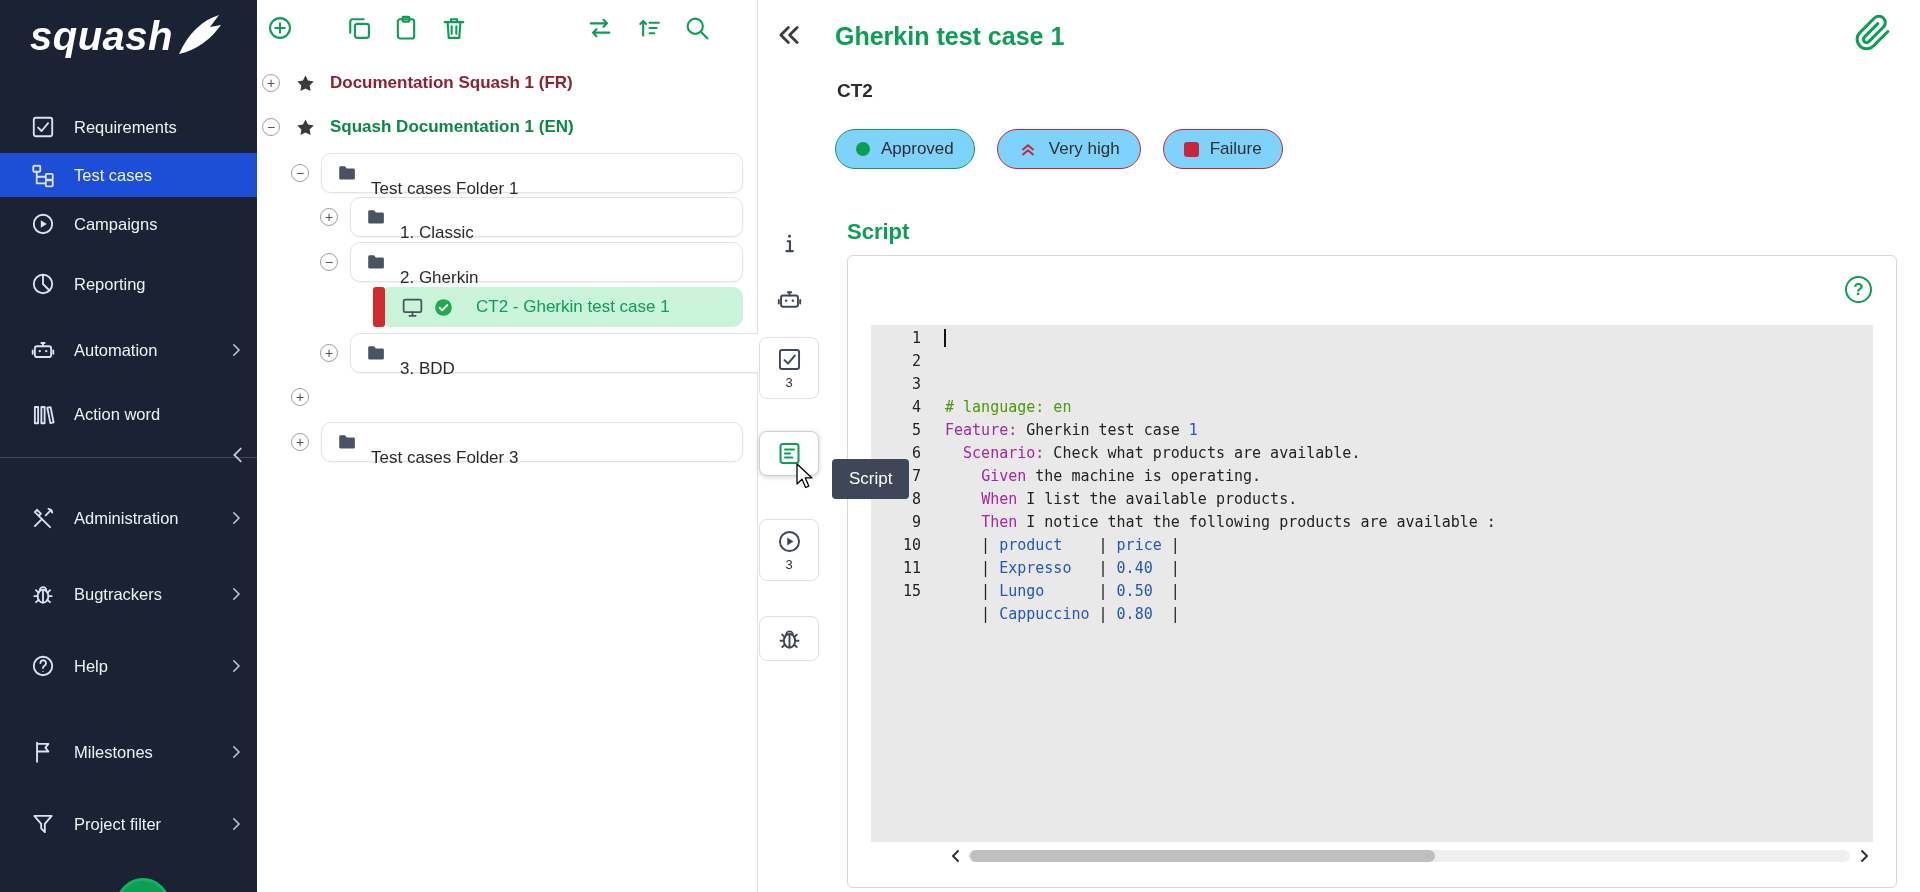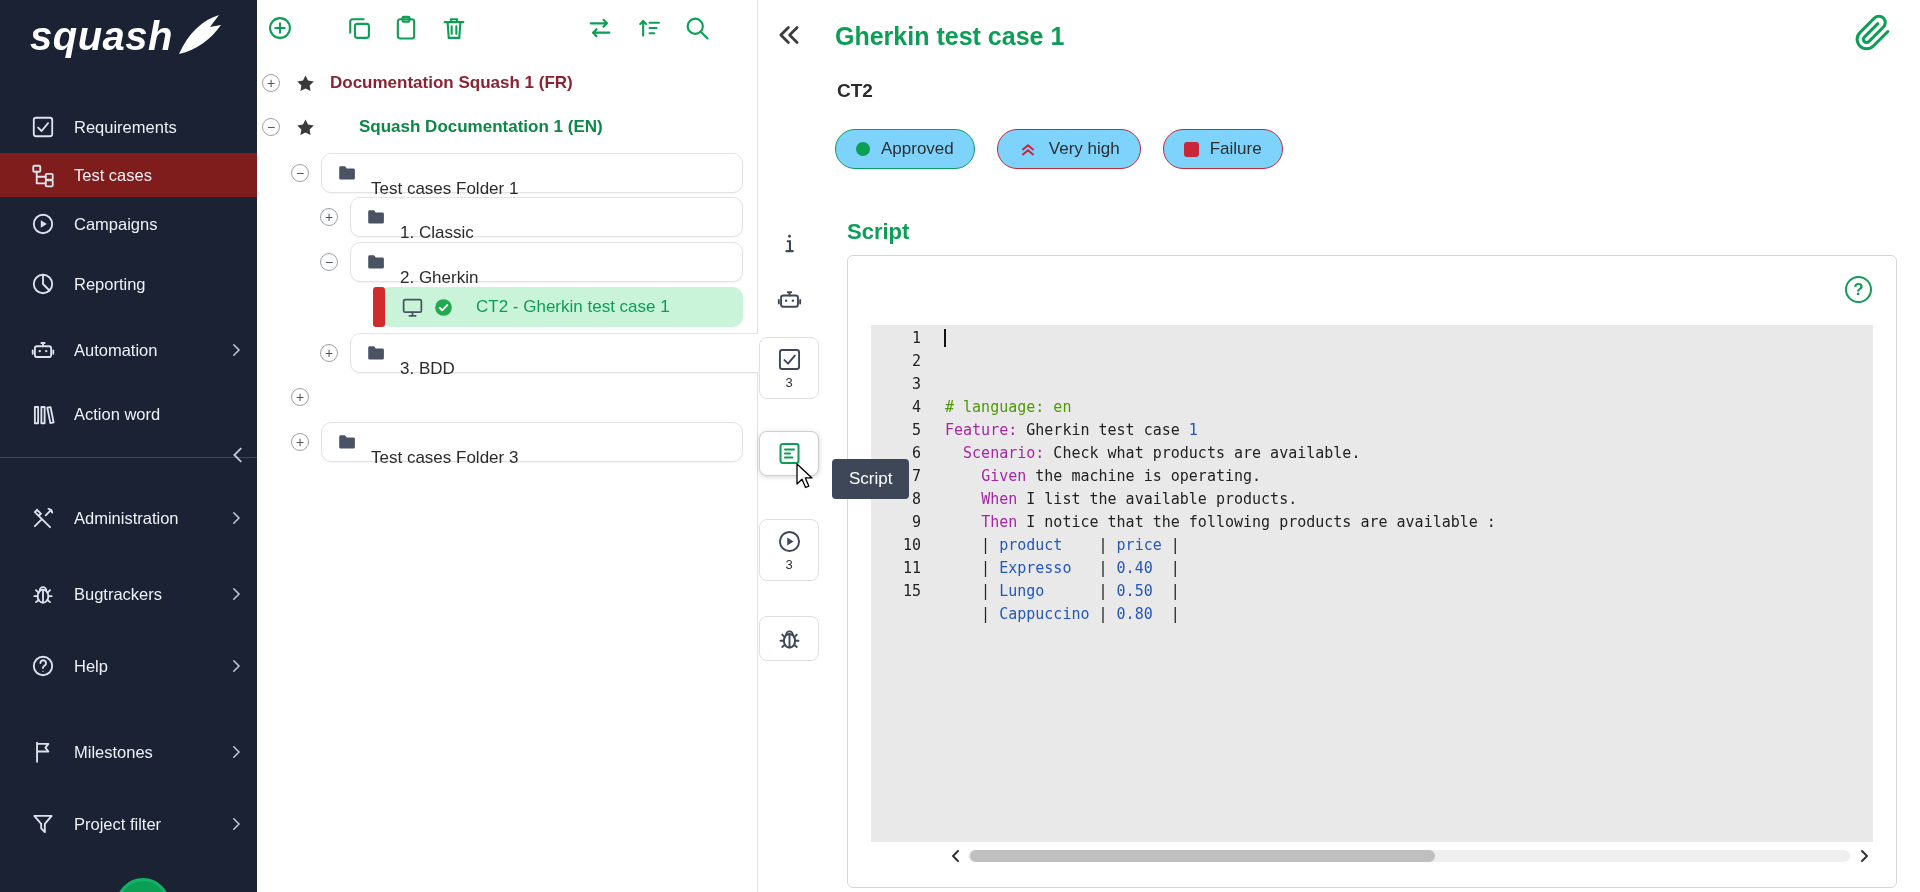--- a/index.html
+++ b/index.html
@@ -9,39 +9,39 @@
   svg { display:block; }
 
   
   .sidebar { position:absolute; top:0; left:0; bottom:0; width:257px; background:#1b2234; }
   .logo { position:absolute; top:12px; left:30px; display:flex; align-items:center; gap:4px; cursor:pointer; }
   .logo-text { font-style:italic; font-weight:700; font-size:40px; color:#fff; letter-spacing:.5px; }
   .nav-item { position:absolute; left:0; width:257px; height:44px; display:flex; align-items:center;
               padding-left:30px; gap:18px; cursor:pointer; }
   .nav-item .nicon { width:26px; height:26px; color:#dde3ee; flex:none; }
   .nav-label { font-size:16.5px; color:#eef1f6; white-space:nowrap; }
-  .nav-item.active { background:#7f1d1d; }
+  .nav-item.active { background:#1d4ed8; }
   .nav-chev { position:absolute; right:12px; width:18px; height:18px; color:#c2c9d6; }
   .side-divider { position:absolute; top:457px; left:0; width:257px; height:1px; background:rgba(255,255,255,.18); }
   .side-collapse { position:absolute; top:444px; right:8px; width:22px; height:22px; color:#c2c9d6; cursor:pointer; }
   .user-dot { position:absolute; left:116px; bottom:-40px; width:54px; height:54px; border-radius:50%;
               background:#0d9e56; border:3px solid #11b467; }
 
   
   .tree-panel { position:absolute; top:0; bottom:0; left:257px; width:501px; background:#fff;
                 border-right:1px solid #e2e2e2; }
   .tbtn { position:absolute; top:10px; width:36px; height:36px; color:#0d9e56; background:none; border:none;
           padding:4px; cursor:pointer; }
   .expander { position:absolute; width:18px; height:18px; border:1px solid #9aa1a8; border-radius:50%;
               background:#fff; color:#555; font-size:14px; line-height:15px; text-align:center; cursor:pointer; z-index:2; }
   .t-row { position:absolute; height:40px; display:flex; align-items:center; gap:14px; cursor:pointer; }
   .star { width:21px; height:21px; color:#3a3a3a; flex:none; }
   .project-label { font-size:17px; font-weight:700; white-space:nowrap; }
   .fr-label { color:#8b2332; }
-  .en-label { color:#0b8746;margin-left:29px; }
+  .en-label { color:#0b8746; }
   .node-box { position:absolute; height:40px; background:#fff; border:1px solid #e3e3e3; border-radius:10px;
               display:flex; align-items:center; padding:0 14px; gap:13px; cursor:pointer;
               box-shadow:0 1px 2px rgba(0,0,0,.05); }
   .node-label { font-size:17px; color:#2b2b2b; white-space:nowrap;margin-top:31px; }
   .folder-icon { width:22px; height:22px; flex:none; }
   .selected-box { background:#c9f4d9; border:none; box-shadow:none; padding-left:20px; gap:8px; }
   .selected-label { color:#0d9e56; font-size:17px; margin-left:14px; white-space:nowrap; }
   .red-flag { position:absolute; width:12px; height:40px; background:#d22b2b; border-radius:3px; z-index:3; }
   .monitor-icon { width:25px; height:25px; color:#4a5363; flex:none; }
   .check-badge { width:21px; height:21px; flex:none; }

